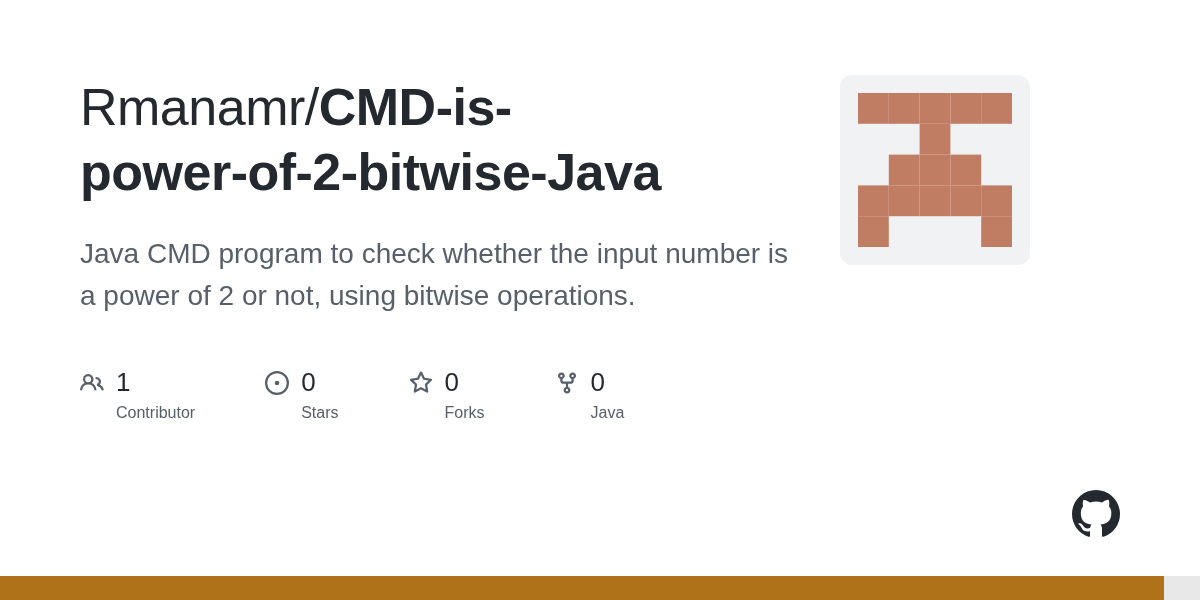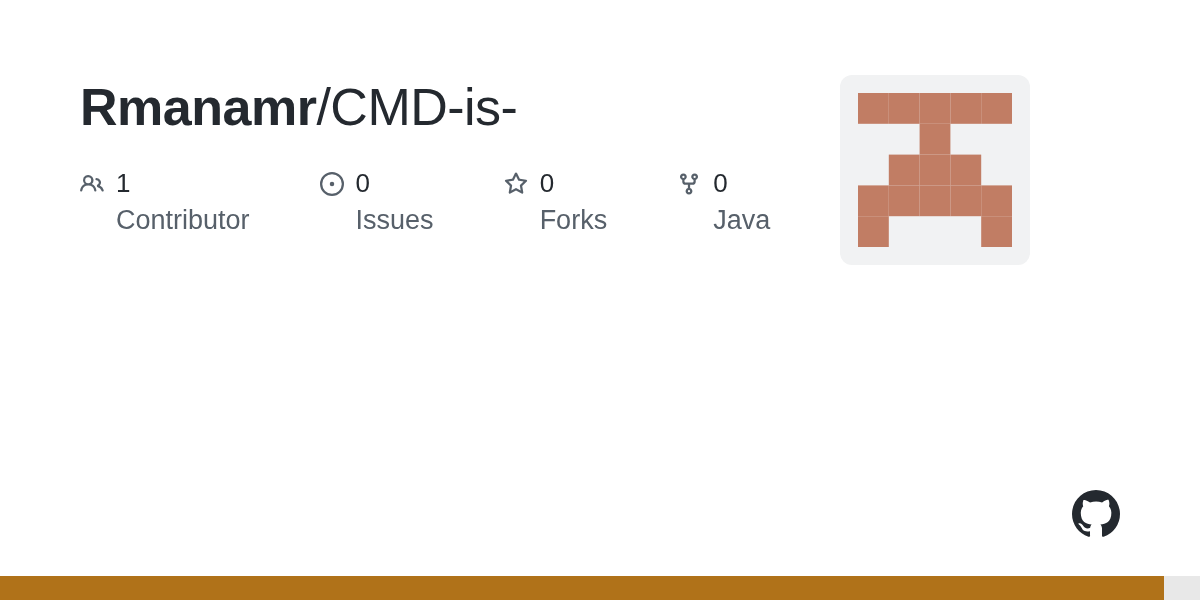--- a/index.html
+++ b/index.html
@@ -26,25 +26,25 @@
     }
     .repo-title {
       font-size: 52px;
       line-height: 1.25;
       color: #24292f;
       font-weight: 400;
       margin-bottom: 28px;
       letter-spacing: -0.5px;
     }
     .repo-owner {
+      font-weight: 400;
+      margin-top: 8px;
+    }
+    .repo-name-bold {
       font-weight: 700;
-      margin-top: 8px;
-    }
-    .repo-name-bold {
-      font-weight: 400;
       text-align: center;
     }
     .repo-description {
       font-size: 28px;
       line-height: 1.5;
       color: #57606a;
       font-weight: 400;
       margin-bottom: 50px;
     }
     .stats-row {
@@ -65,21 +65,21 @@
       width: 24px;
       height: 24px;
       fill: #57606a;
     }
     .stat-count {
       font-size: 26px;
       color: #24292f;
       font-weight: 400;
     }
     .stat-label {
-      font-size: 27px;
+      font-size: 16px;
       color: #57606a;
       margin-left: 36px;
     }
     .repo-avatar {
       width: 190px;
       height: 190px;
       border-radius: 12px;
       background: #f1f2f3;
       padding: 18px;
       display: flex;
@@ -115,43 +115,44 @@
       background: #e8e8e8;
       height: 100%;
     }
   </style>
 </head>
 <body>
 
 <div class="container">
   <div class="main-content">
     <h1 class="repo-title">
-      <span class="repo-owner">Rmanamr</span><span>/</span><span class="repo-name-bold">CMD-is-</span><br>
+      <span class="repo-owner">Rmanamr</span><span>/</span><span class="repo-name-bold">CMD-is-</span><br><span class="repo-name-bold">power-of-2-bitwise-Java</span>
     </h1>
+    <p class="repo-description">Java CMD program to check whether the input number is a power of 2 or not, using bitwise operations.</p>
 
     <div class="stats-row">
       <div class="stat-item">
         <div class="stat-top">
           <svg class="stat-icon" viewBox="0 0 16 16">
             <path d="M2 5.5a3.5 3.5 0 1 1 5.898 2.549 5.508 5.508 0 0 1 3.034 4.084.75.75 0 1 1-1.482.235 4 4 0 0 0-7.9 0 .75.75 0 0 1-1.482-.236A5.507 5.507 0 0 1 3.102 8.05 3.493 3.493 0 0 1 2 5.5ZM11 4a3.001 3.001 0 0 1 2.22 5.018 5.01 5.01 0 0 1 2.56 3.012.749.749 0 0 1-.885.954.752.752 0 0 1-.549-.514 3.507 3.507 0 0 0-2.522-2.372.75.75 0 0 1-.574-.73v-.352a.75.75 0 0 1 .416-.672A1.5 1.5 0 0 0 11 5.5.75.75 0 0 1 11 4Zm-5.5-.5a2 2 0 1 0-.001 3.999A2 2 0 0 0 5.5 3.5Z"></path>
           </svg>
           <span class="stat-count">1</span>
         </div>
         <span class="stat-label">Contributor</span>
       </div>
 
       <div class="stat-item">
         <div class="stat-top">
           <svg class="stat-icon" viewBox="0 0 16 16">
             <path d="M8 9.5a1.5 1.5 0 1 0 0-3 1.5 1.5 0 0 0 0 3Z"></path>
             <path d="M8 0a8 8 0 1 1 0 16A8 8 0 0 1 8 0ZM1.5 8a6.5 6.5 0 1 0 13 0 6.5 6.5 0 0 0-13 0Z"></path>
           </svg>
           <span class="stat-count">0</span>
         </div>
-        <span class="stat-label">Issues</span>
+        <span class="stat-label">Stars</span>
       </div>
 
       <div class="stat-item">
         <div class="stat-top">
           <svg class="stat-icon" viewBox="0 0 16 16">
             <path d="M8 .25a.75.75 0 0 1 .673.418l1.882 3.815 4.21.612a.75.75 0 0 1 .416 1.279l-3.046 2.97.719 4.192a.751.751 0 0 1-1.088.791L8 12.347l-3.766 1.98a.75.75 0 0 1-1.088-.79l.72-4.194L.818 6.374a.75.75 0 0 1 .416-1.28l4.21-.611L7.327.668A.75.75 0 0 1 8 .25Zm0 2.445L6.615 5.5a.75.75 0 0 1-.564.41l-3.097.45 2.24 2.184a.75.75 0 0 1 .216.664l-.528 3.084 2.769-1.456a.75.75 0 0 1 .698 0l2.77 1.456-.53-3.084a.75.75 0 0 1 .216-.664l2.24-2.183-3.096-.45a.75.75 0 0 1-.564-.41L8 2.694Z"></path>
           </svg>
           <span class="stat-count">0</span>
         </div>
         <span class="stat-label">Forks</span>

